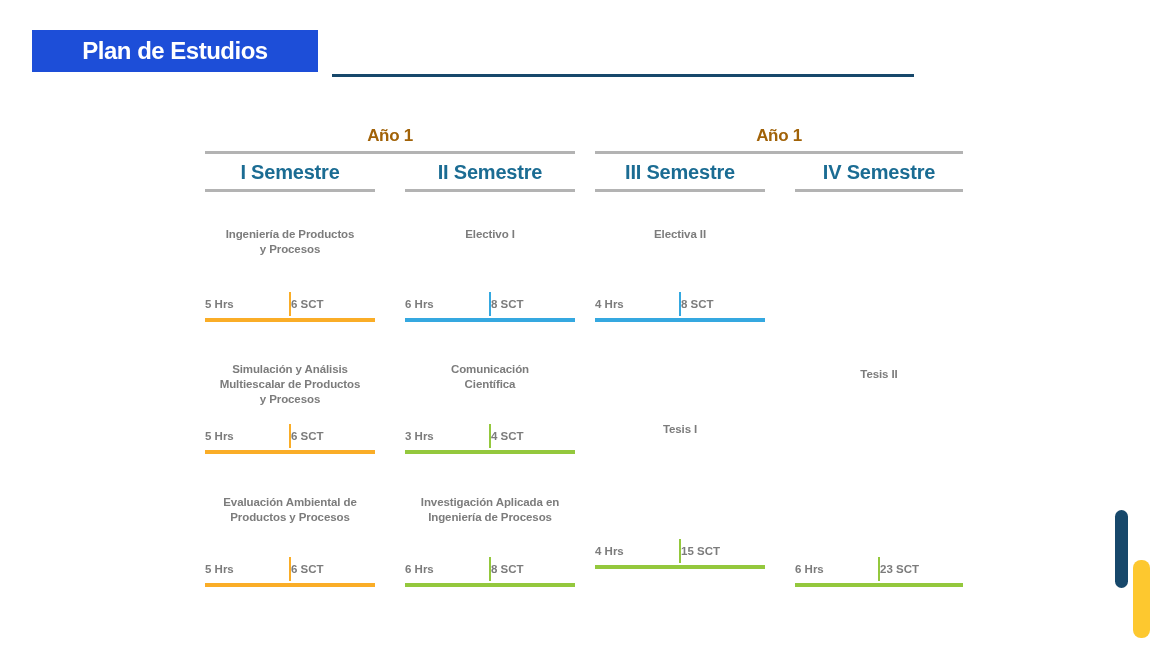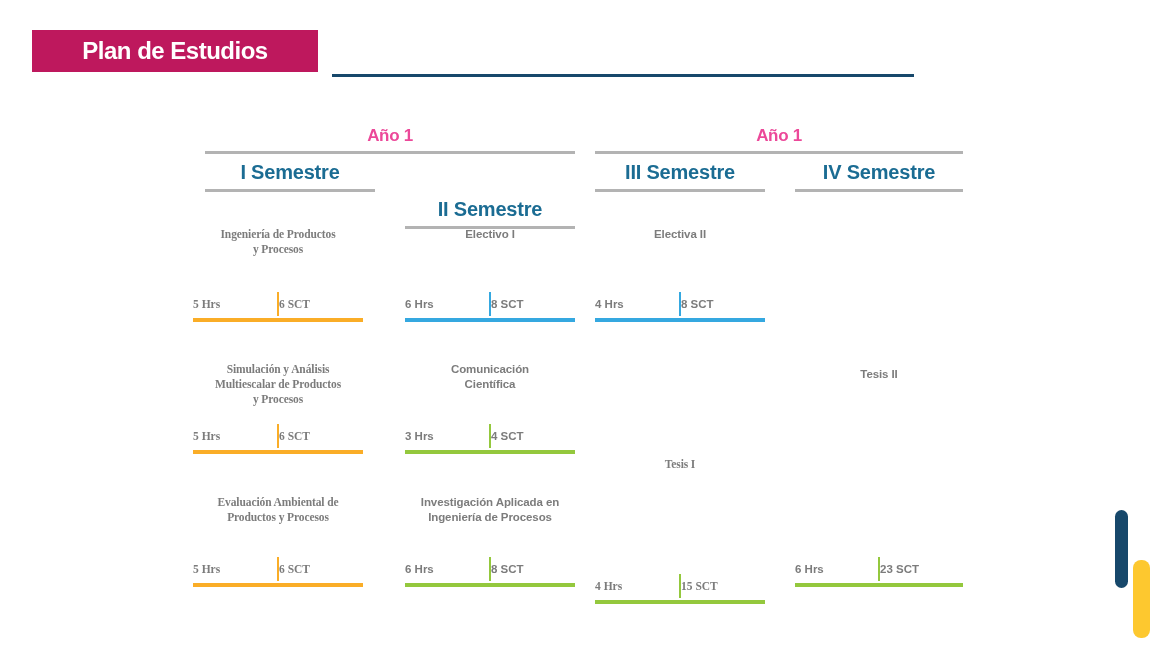--- a/index.html
+++ b/index.html
@@ -6,58 +6,58 @@
   .canvas{
     position:relative;
     width:1170px;height:658px;
     background:#ffffff;
     font-family:"Liberation Sans", sans-serif;
     overflow:hidden;
   }
   
   .title-box{
     position:absolute;left:32px;top:30px;width:286px;height:42px;
-    background:#be185d;color:#ffffff;
+    background:#1d4ed8;color:#ffffff;
     display:flex;align-items:center;justify-content:center;
     font-size:24px;font-weight:bold;letter-spacing:-0.5px;
   }
   .header-rule{
     position:absolute;left:332px;top:74px;width:582px;height:3px;
     background:#17486B;
   }
   .subtitle{
     position:absolute;top:46px;right:40px;
     font-family:"DejaVu Serif", serif;
     font-size:26px;font-weight:bold;color:#17486B;letter-spacing:-1px;
   }
   
   .year-block{position:absolute;top:126px;text-align:center;}
-  .year-label{font-size:17px;font-weight:bold;color:#ec4899;letter-spacing:-0.3px;}
+  .year-label{font-size:17px;font-weight:bold;color:#a16207;letter-spacing:-0.3px;}
   .year-line{height:3px;background:#B3B3B3;margin-top:5px;}
   .y1{left:205px;width:370px;}
   .y2{left:595px;width:368px;}
 
   .sem-block{position:absolute;top:161px;text-align:center;}
   .sem-label{font-size:20px;font-weight:bold;color:#1B6C93;letter-spacing:-0.2px;}
   .sem-line{height:3px;background:#B3B3B3;margin-top:5px;}
   .s1{left:205px;width:170px;}
-  .s2{left:405px;width:170px;margin-top:37px;}
+  .s2{left:405px;width:170px;}
   .s3{left:595px;width:170px;}
   .s4{left:795px;width:168px;}
 
   
   .card{position:absolute;display:flex;flex-direction:column;}
-  .c1{left:193px;width:170px;font-family:Liberation Serif, serif;}
+  .c1{left:205px;width:170px;}
   .c2{left:405px;width:170px;}
   .c3{left:595px;width:170px;}
   .c4{left:795px;width:168px;}
   .r1{top:215px;height:107px;}
   .r2{top:350px;height:104px;}
   .r3{top:483px;height:104px;}
-  .tesis1{top:367px;height:237px;font-family:Liberation Serif, serif;}
+  .tesis1{top:332px;height:237px;}
   .tesis2{top:215px;height:372px;}
 
   .card-title{
     padding-top:12px;text-align:center;
     font-size:11.5px;font-weight:bold;line-height:15px;
     color:#7C7C7C;white-space:pre-line;letter-spacing:-0.1px;
   }
   .tesis1 .card-title{padding-top:90px;}
   .tesis2 .card-title{padding-top:152px;}
 

